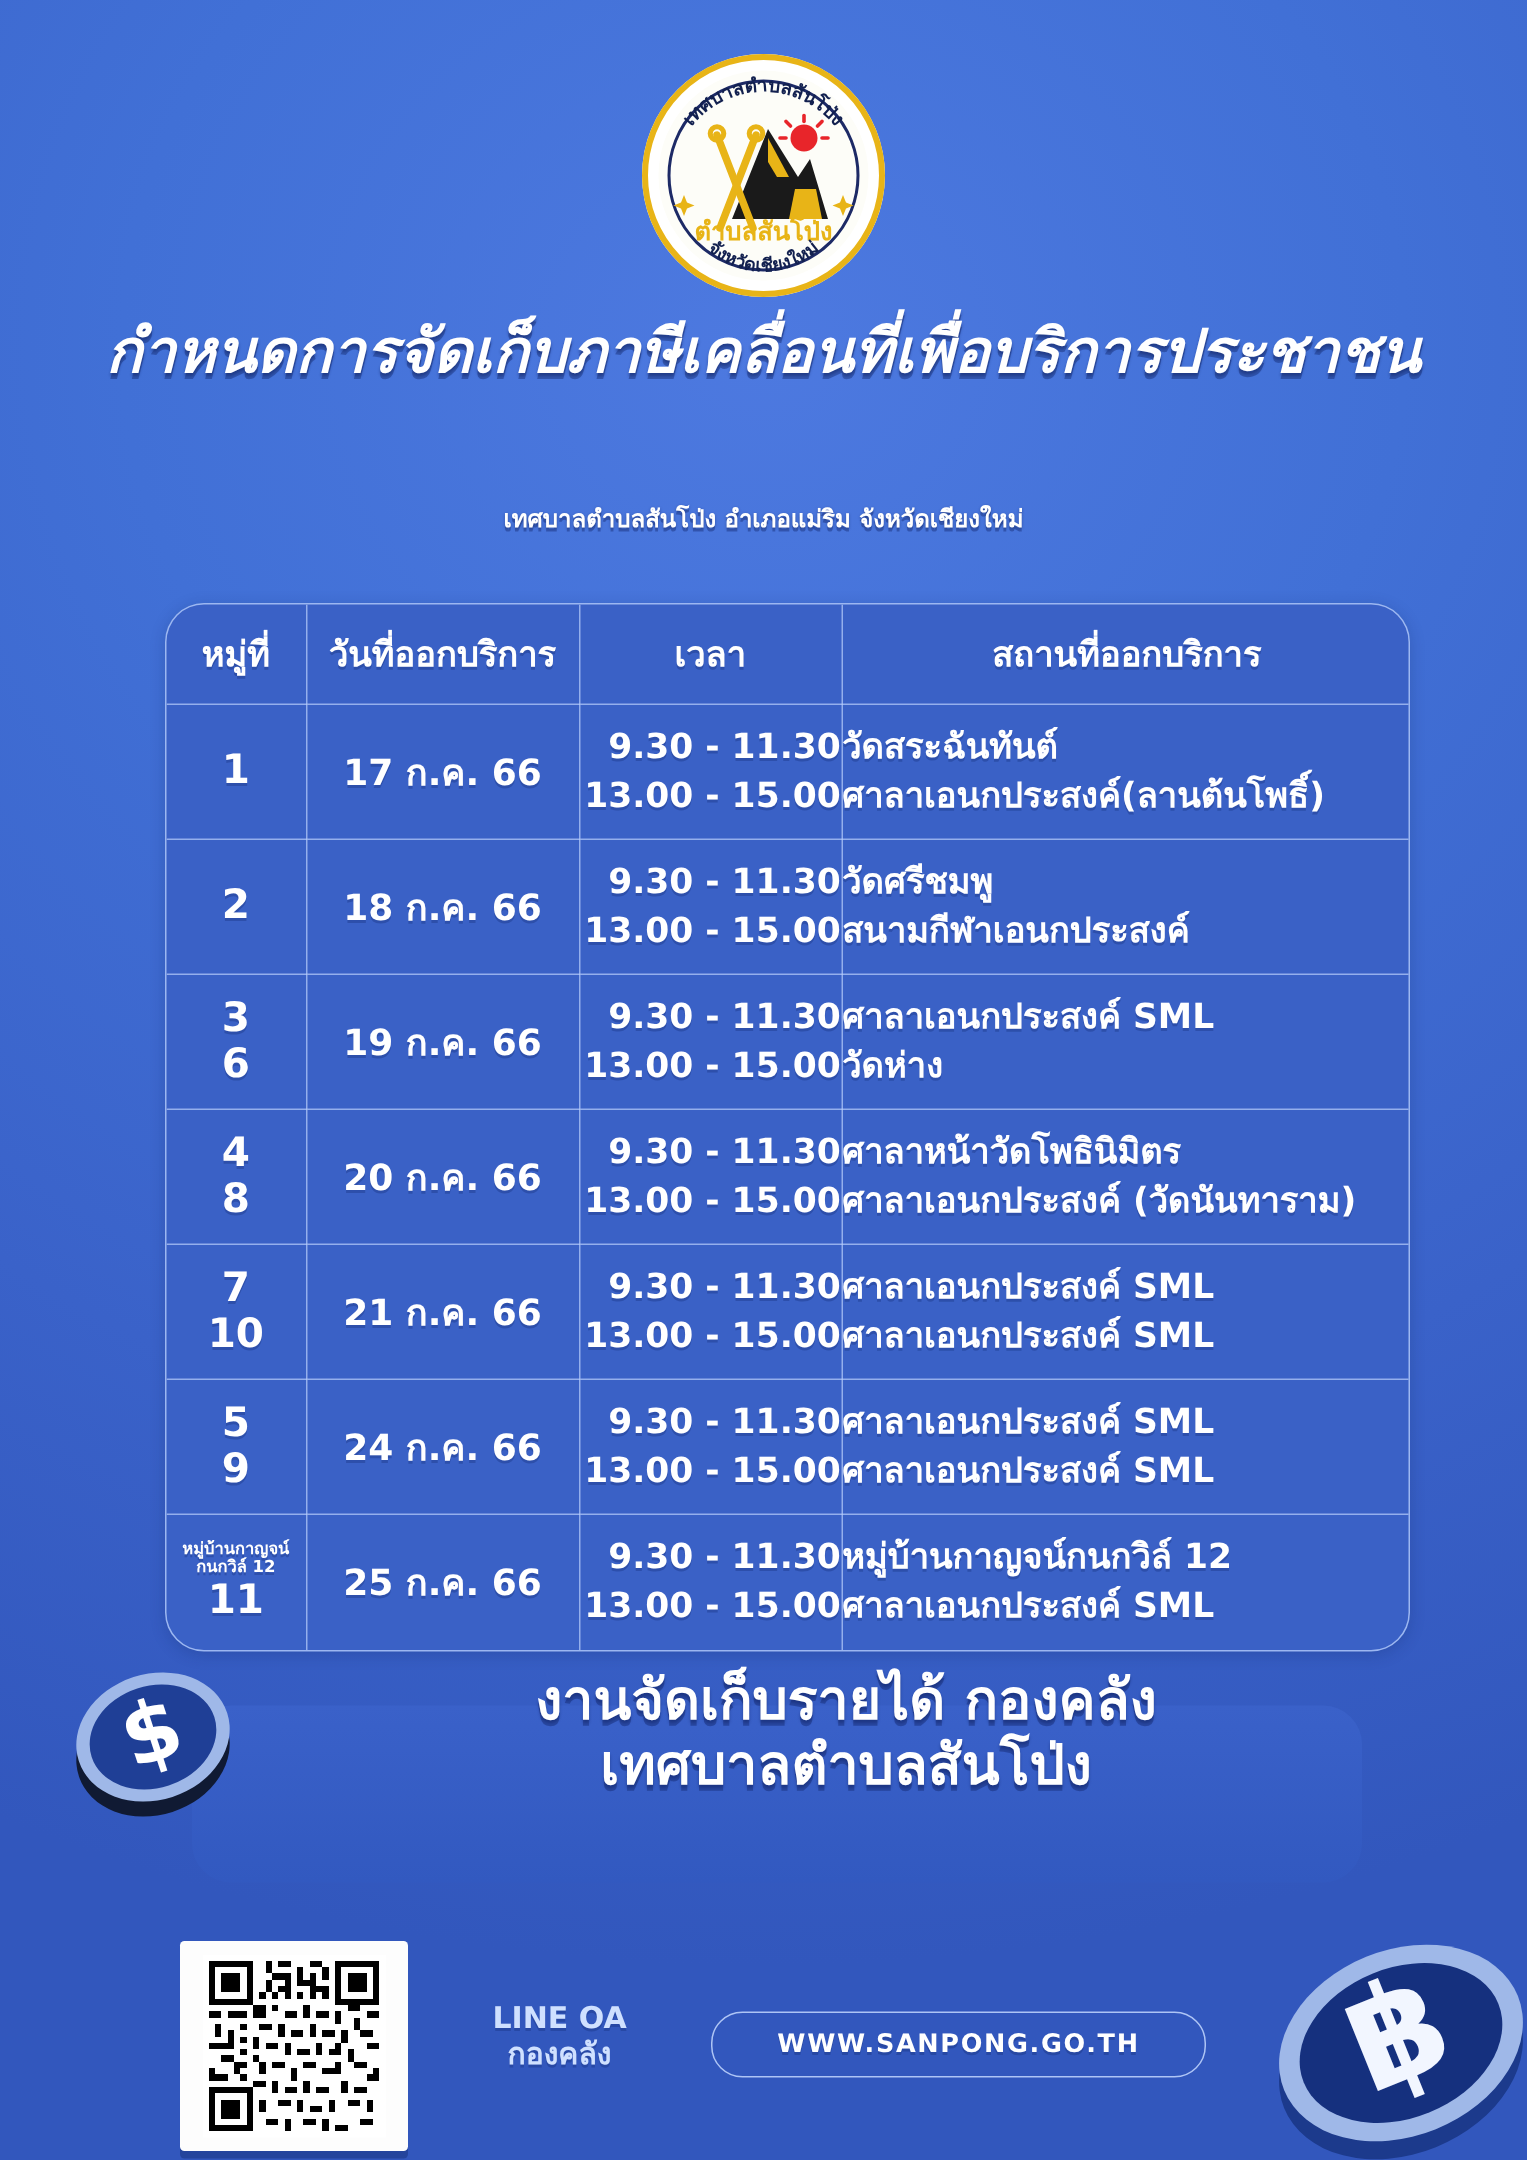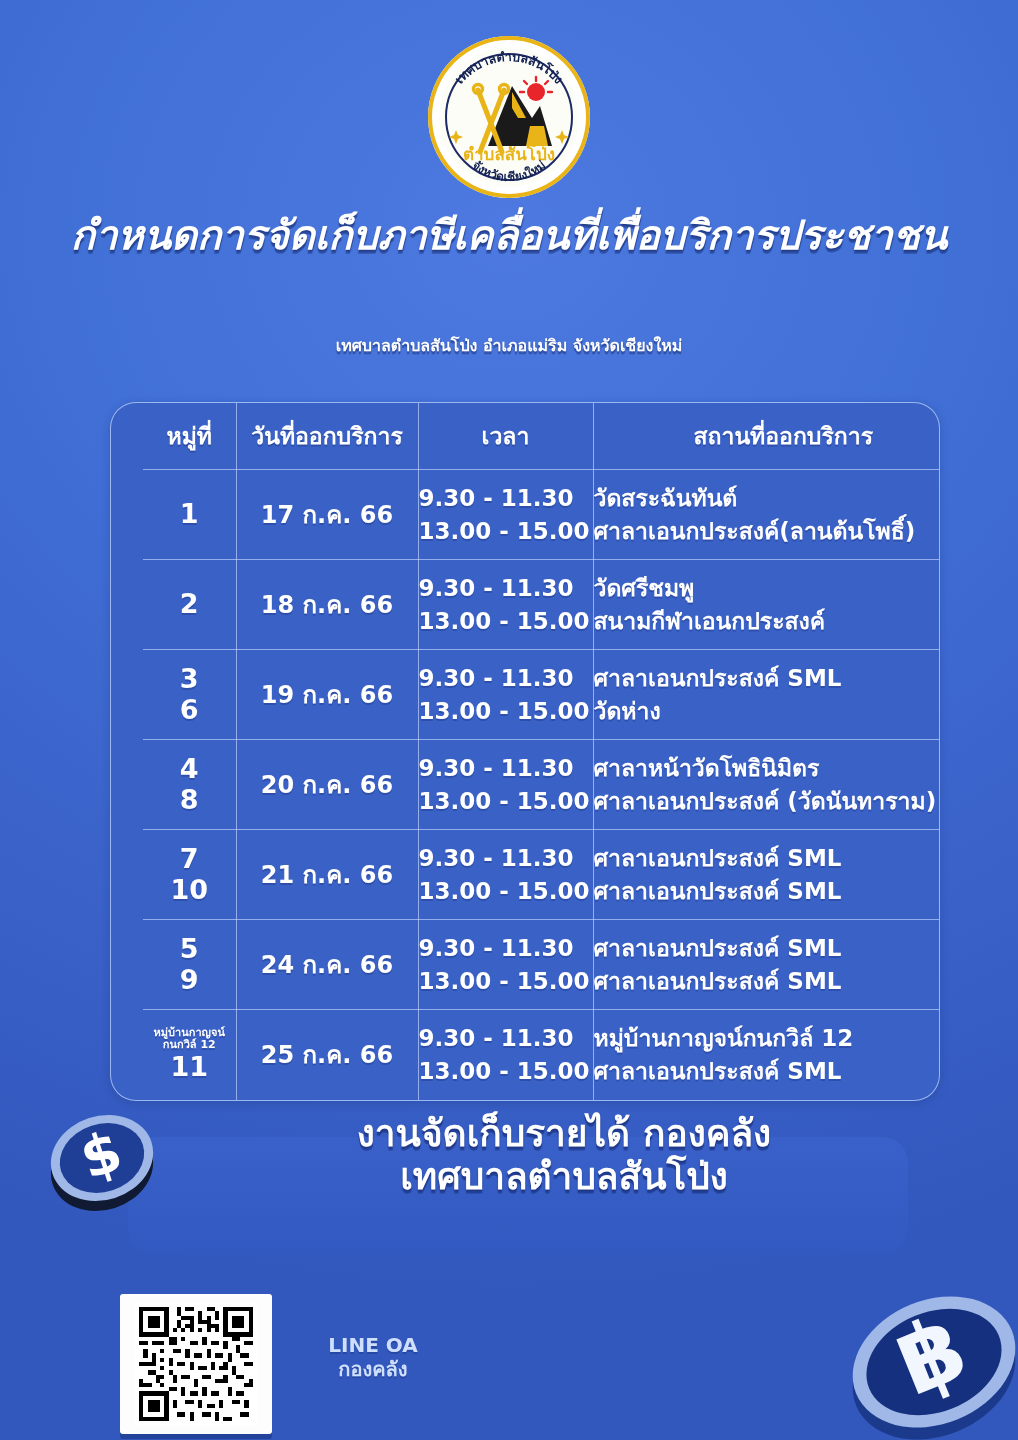--- a/index.html
+++ b/index.html
@@ -39,21 +39,20 @@
 
   
   .table-card{
     position:absolute;left:110px;top:402px;width:830px;
     background:#3a61c6;
     border:1px solid rgba(190,212,255,.75);
     border-radius:26px;
     box-sizing:border-box;
     overflow:hidden;
     box-shadow:0 2px 10px rgba(15,35,95,.22);
-    padding-left:32px;
   }
   table.sched{
     border-collapse:collapse;width:100%;table-layout:fixed;
     color:#ffffff;
   }
   table.sched col.c1{width:93px}
   table.sched col.c2{width:182px}
   table.sched col.c3{width:175px}
   table.sched col.c4{width:380px}
 
@@ -69,21 +68,21 @@
     height:66px;font-size:23px;font-weight:bold;text-align:center;
     text-shadow:0 2px 0 rgba(18,40,110,.33);
   }
   .hdr-moo{font-size:22px}
 
   .cell-moo{text-align:center;font-size:27px;font-weight:bold;line-height:1.14;
     text-shadow:0 2px 0 rgba(18,40,110,.30);}
   .cell-moo .tiny{font-size:11px;line-height:1.15;display:block;font-weight:bold;}
   .cell-date{text-align:center;font-size:24px;font-weight:bold;
     text-shadow:0 2px 0 rgba(18,40,110,.30);}
-  .cell-time{text-align:left;font-size:23px;font-weight:bold;line-height:1.42;
+  .cell-time{text-align:right;font-size:23px;font-weight:bold;line-height:1.42;
     text-shadow:0 2px 0 rgba(18,40,110,.30);}
   .cell-place{text-align:left;font-size:23px;font-weight:bold;line-height:1.42;
     padding-left:18px;text-shadow:0 2px 0 rgba(18,40,110,.30);}
   table.sched tbody tr{height:90px;}
 
   
   .banner{
     position:absolute;left:128px;top:1137px;width:780px;height:118px;
     background:linear-gradient(180deg,#3a61c9 0%,#3259c0 100%);
     border-radius:26px;
@@ -363,20 +362,23 @@
           <rect x="8" y="16" width="1" height="1"></rect>
       </g>
     </svg>
   </div>
 
   <div class="line-oa">
     <span>LINE OA</span>
     <span class="l2">กองคลัง</span>
   </div>
 
+  <div class="url-pill">
+    <span>WWW.SANPONG.GO.TH</span>
+  </div>
 
   <svg class="coin-right" viewBox="0 0 176 164">
     <ellipse cx="88" cy="92" rx="84" ry="62" transform="rotate(-22 88 92)" fill="#1c3a8c"></ellipse>
     <ellipse cx="88" cy="80" rx="84" ry="62" transform="rotate(-22 88 80)" fill="#9fb8e8"></ellipse>
     <ellipse cx="88" cy="80" rx="70" ry="50" transform="rotate(-22 88 80)" fill="#15307e"></ellipse>
     <text x="88" y="104" font-size="92" font-weight="bold" fill="#f2f6ff" text-anchor="middle" transform="rotate(-22 88 80)" font-family="'DejaVu Sans',sans-serif">฿</text>
   </svg>
 
 </div>
 

